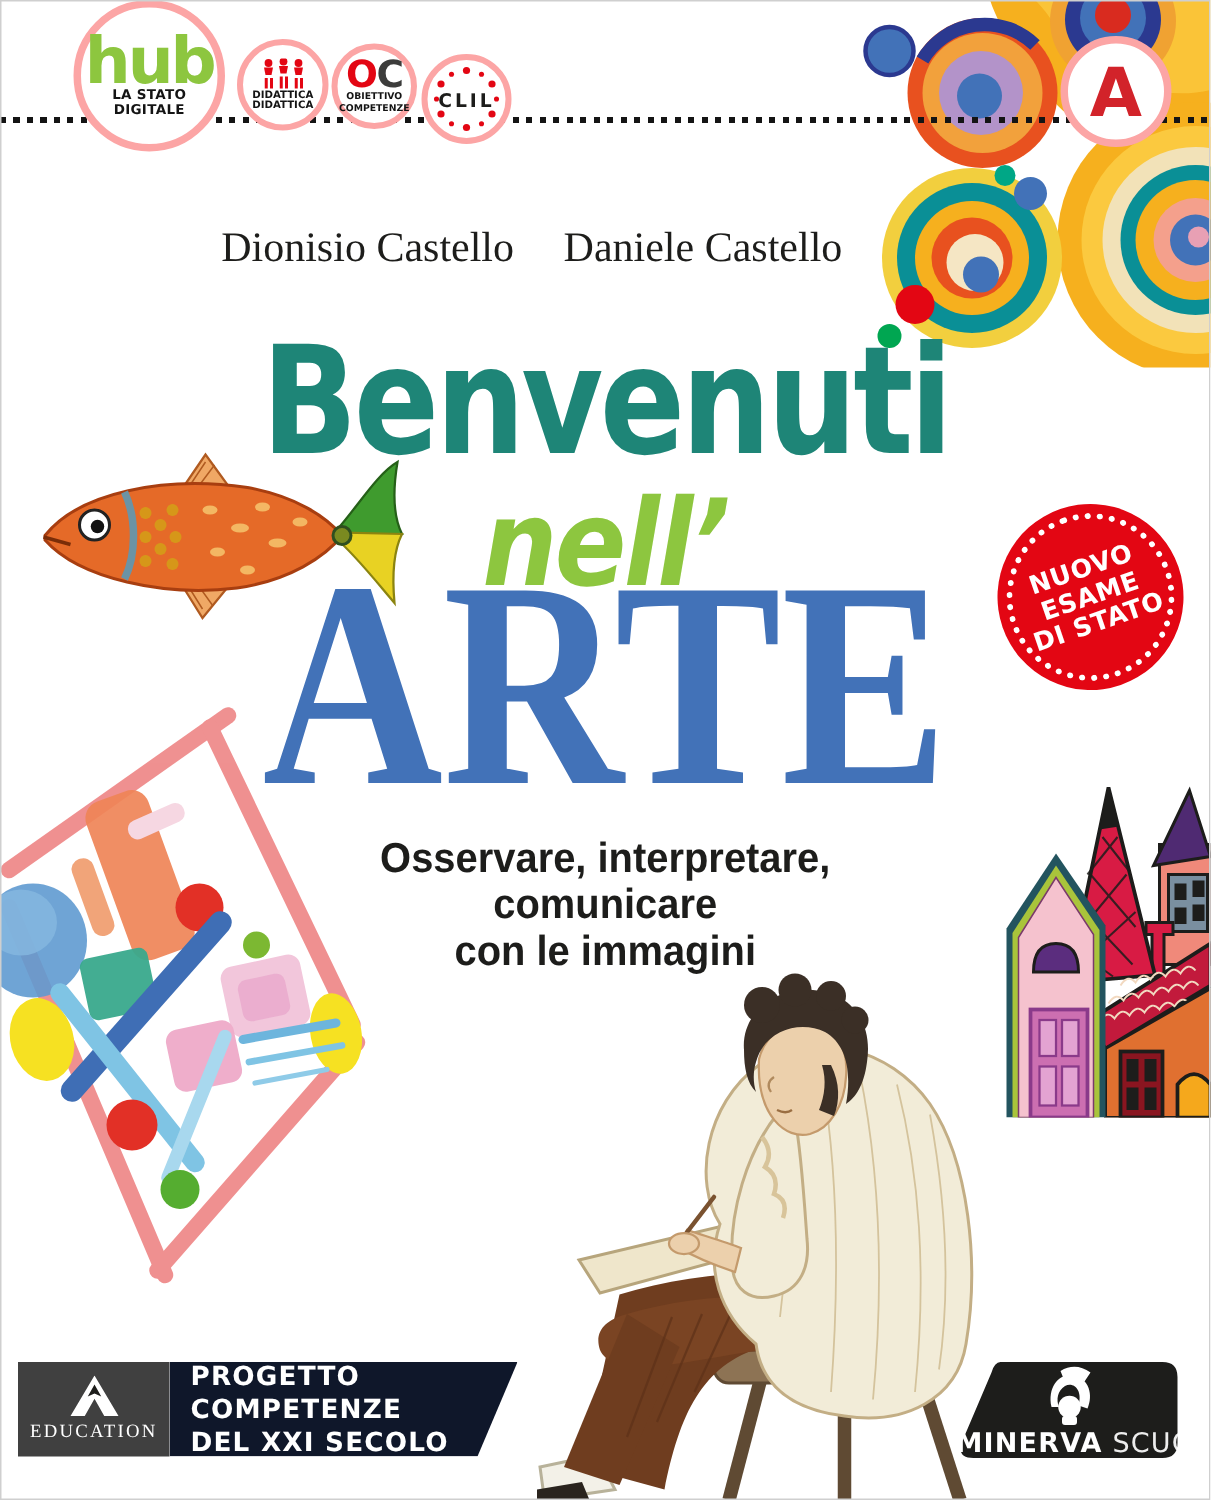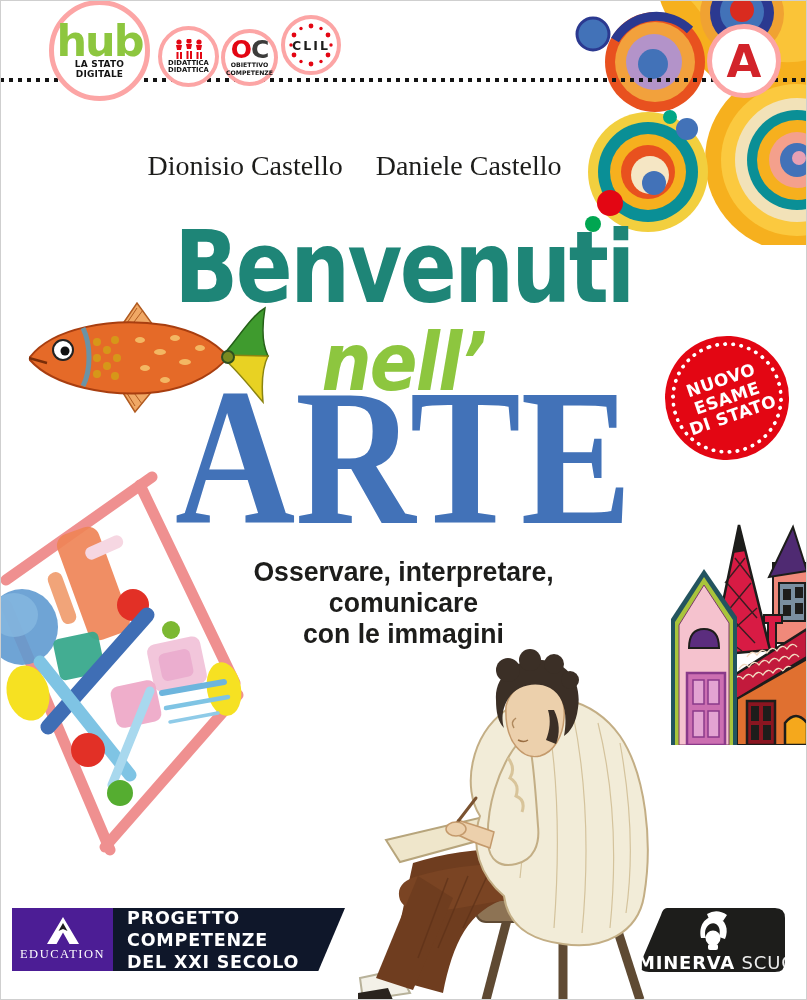--- a/index.html
+++ b/index.html
@@ -12,21 +12,21 @@
   .dotted-line{left:0;top:78px;width:807px;height:4px;z-index:4;
     background:repeating-linear-gradient(to right,#141414 0 4px,transparent 4px 9px);}
   .circle-badge{background:#fff;border:4px solid #fca5a5;border-radius:50%;
     display:flex;flex-direction:column;align-items:center;justify-content:center;
     text-align:center;z-index:5;box-sizing:border-box;}
   .hub-circle{left:49px;top:0px;width:101px;height:101px;border-width:5px;}
   .hub-word{font-size:43px;font-weight:bold;color:#8DC63F;line-height:36px;letter-spacing:-2px;}
   .hub-tag{font-size:9px;font-weight:bold;color:#141414;line-height:10px;letter-spacing:.2px;}
   .b2{left:158px;top:26px;width:61px;height:61px;}
   .b3{left:221px;top:29px;width:57px;height:57px;}
-  .b4{left:281px;top:15px;width:60px;height:60px;position:absolute;}
+  .b4{left:281px;top:36px;width:60px;height:60px;position:absolute;}
   .mini-label{font-size:6.8px;font-weight:bold;color:#141414;line-height:7.5px;letter-spacing:0;text-align:center;}
   .oc-row{font-weight:bold;font-size:25px;line-height:22px;letter-spacing:-1px;}
   .oc-o{color:#E30613;} .oc-c{color:#3C3C3B;}
   .clil-word{font-size:12.5px;font-weight:bold;color:#1d1d1b;letter-spacing:2px;}
   .clil-dots{position:absolute;left:0;top:0;width:100%;height:100%;}
   .vol-badge{left:707px;top:24px;width:74px;height:74px;border-width:5px;z-index:6;}
   .vol-letter{font-size:45px;font-weight:bold;color:#D2232A;line-height:45px;}
 
   
   .authors{left:0;top:150px;width:709px;text-align:center;z-index:7;
@@ -47,21 +47,21 @@
 
   
   .sticker{left:665px;top:336px;width:124px;height:124px;border-radius:50%;
     background:#E30613;z-index:8;transform:rotate(-19deg);
     display:flex;flex-direction:column;align-items:center;justify-content:center;}
   .sticker::before{content:"";position:absolute;inset:6px;border:4px dotted #ffffff;
     border-radius:50%;}
   .sticker div{color:#fff;font-weight:bold;font-size:17px;line-height:18.5px;letter-spacing:.5px;}
 
   
-  .edu-box{left:12px;top:908px;width:101px;height:63px;background:#4c1d95;z-index:9;
+  .edu-box{left:12px;top:908px;width:101px;height:63px;background:#404040;z-index:9;
     display:flex;flex-direction:column;align-items:center;justify-content:center;}
   .edu-word{font-family:"Liberation Serif",serif;color:#fff;font-size:12.5px;
     letter-spacing:1.5px;margin-top:2px;}
   .prog-banner{left:113px;top:908px;width:232px;height:63px;background:#0f172a;z-index:9;
     clip-path:polygon(0 0,100% 0,88.5% 100%,0 100%);
     display:flex;flex-direction:column;justify-content:center;padding-left:14px;box-sizing:border-box;}
   .prog-banner div{color:#fff;font-weight:bold;font-size:17.5px;line-height:22px;letter-spacing:.8px;}
   .minerva-box{left:637px;top:908px;width:150px;height:64px;z-index:9;}
   .minerva-text{position:absolute;left:0;top:44px;width:100%;text-align:center;color:#fff;
     font-size:18px;letter-spacing:.8px;}

